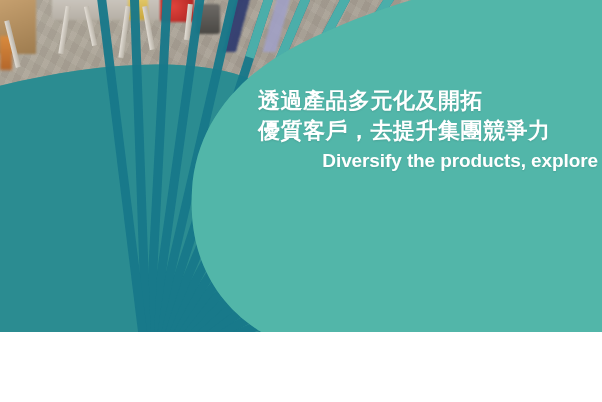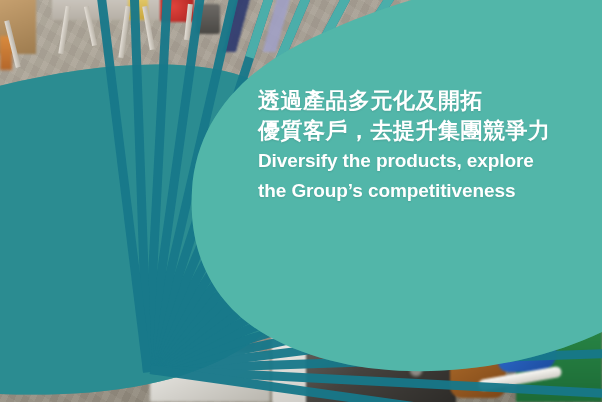--- a/index.html
+++ b/index.html
@@ -7,21 +7,21 @@
     padding: 0;
     background: #ffffff;
   }
   body {
     font-family: "Liberation Sans", sans-serif;
   }
 
   #slide {
     position: relative;
     width: 602px;
-    height: 402px;
+    height: 332px;
     overflow: hidden;
     background: #404040;
   }
 
   
   .photo-layer {
     position: absolute;
     inset: 0;
   }
 
@@ -193,20 +193,21 @@
     white-space: nowrap;
     text-shadow: 0 1px 2px rgba(0,0,0,.10);
   }
   .line.zh {
     font-size: 22px;
     letter-spacing: .5px;
   }
   .line.en {
     font-size: 19px;
     letter-spacing: -.1px;
+    text-align: right;
   }
 </style>
 </head>
 <body>
 
 <div id="slide">
 
   <div class="photo-layer">
     <div class="floor"></div>
     <div class="floor-mottle"></div>
@@ -330,16 +331,15 @@
         <rect x="0" y="0" width="602" height="402" fill="#55b9ab"></rect>
         <rect x="0" y="0" width="602" height="402" fill="#4aaea4" opacity=".25"></rect>
       </g>
     </svg>
   </div>
 
   <div class="text-block">
     <div class="line zh">透過產品多元化及開拓</div>
     <div class="line zh">優質客戶，去提升集團競爭力</div>
     <div class="line en">Diversify the products, explore</div>
-    <div class="line en">the Group’s competitiveness</div>
   </div>
 
 </div>
 
 </body></html>

